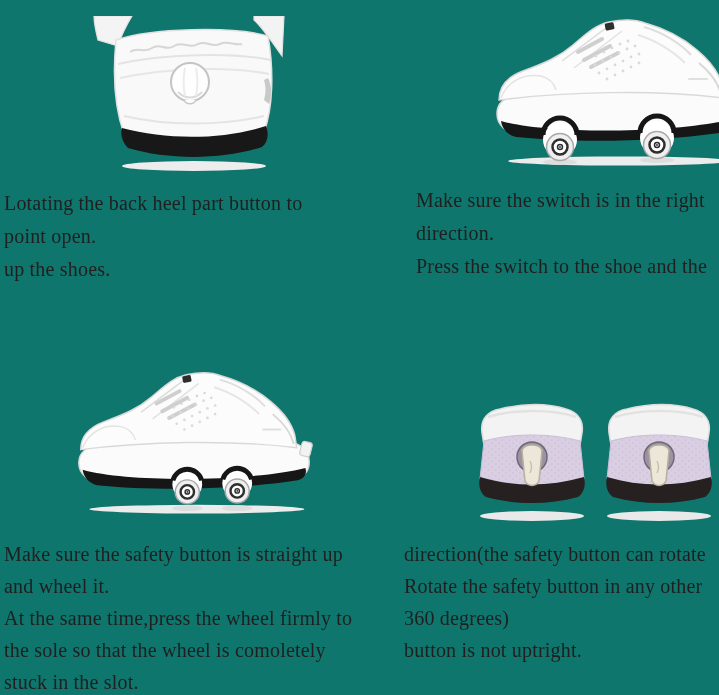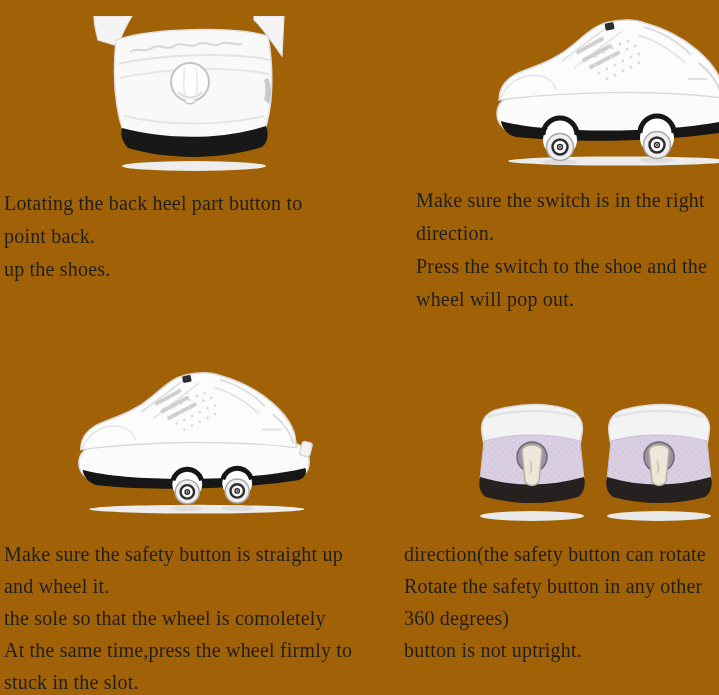--- a/index.html
+++ b/index.html
@@ -4,21 +4,21 @@
 <style>
   html, body { margin: 0; padding: 0; }
   body {
     width: 719px; height: 695px;
     background: #ffffff;
     font-family: "Liberation Serif", "DejaVu Serif", serif;
   }
   .canvas {
     position: relative;
     width: 719px; height: 695px;
-    background: #a16207;
+    background: #0f766e;
     color: #1f1f1f;
     overflow: hidden;
   }
   .photo { position: absolute; }
   .photo svg { display: block; width: 100%; height: 100%; }
   .text {
     position: absolute;
     font-size: 20px;
     letter-spacing: 0.2px;
   }
@@ -240,36 +240,35 @@
           <circle cx="70" cy="58" r="15" fill="#9b93a4" stroke="#6f6878" stroke-width="1.5"></circle>
           <path d="M60 52 C60 44 80 44 80 52 L77 82 C74 88 66 88 63 82 Z" fill="#ece7d8" stroke="#b7b19c" stroke-width="1.5"></path>
           <path d="M68 62 C70 66 70 70 68 74" fill="none" stroke="#c9c3ae" stroke-width="1.5"></path>
         </g>
       </g>
     </svg>
   </figure>
 
   <div class="text t1">
     <div class="line">Lotating the back heel part button to</div>
-    <div class="line">point back.</div>
+    <div class="line">point open.</div>
     <div class="line">up the shoes.</div>
   </div>
 
   <div class="text t2">
     <div class="line">Make sure the switch is in the right</div>
     <div class="line">direction.</div>
     <div class="line">Press the switch to the shoe and the</div>
-    <div class="line">wheel will pop out.</div>
   </div>
 
   <div class="text t3">
     <div class="line">Make sure the safety button is straight up</div>
     <div class="line">and wheel it.</div>
+    <div class="line">At the same time,press the wheel firmly to</div>
     <div class="line">the sole so that the wheel is comoletely</div>
-    <div class="line">At the same time,press the wheel firmly to</div>
     <div class="line">stuck in the slot.</div>
   </div>
 
   <div class="text t4">
     <div class="line">direction(the safety button can rotate</div>
     <div class="line">Rotate the safety button in any other</div>
     <div class="line">360 degrees)</div>
     <div class="line">button is not uptright.</div>
   </div>
 

